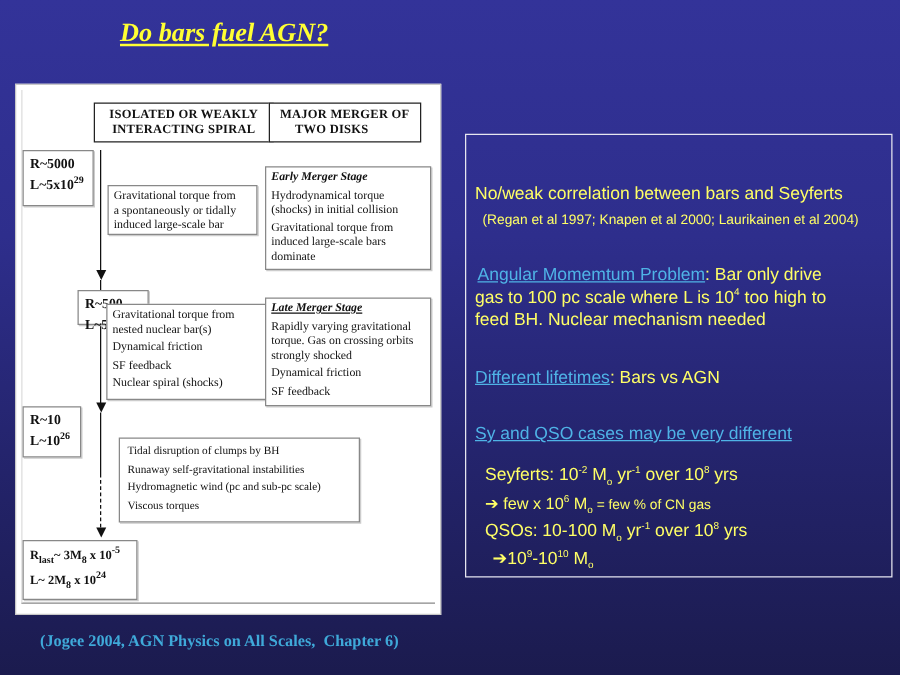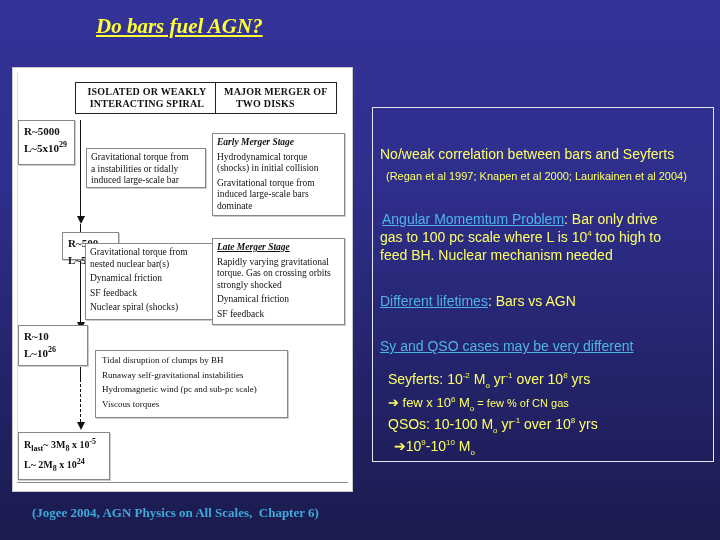--- a/index.html
+++ b/index.html
@@ -82,32 +82,32 @@
 <div class="arrow" style="left:77px;top:422px;"></div>
 
 <div class="dbox thin rl" style="left:18px;top:120px;width:57px;height:45px;">
   <div>R~5000</div>
   <div><span>L~5x10</span><sup>29</sup></div>
 </div>
 <div class="dbox thin rl" style="left:18px;top:232px;width:57px;height:28px;margin-left:44px;">
   <div>R~500</div>
   <div><span>L~5x10</span><sup>28</sup></div>
 </div>
-<div class="dbox thin rl" style="left:18px;top:325px;width:70px;height:41px;">
+<div class="dbox thin rl" style="left:18px;top:325px;width:47px;height:41px;">
   <div>R~10</div>
   <div><span>L~10</span><sup>26</sup></div>
 </div>
 <div class="dbox thin rl" style="left:18px;top:432px;width:92px;height:48px;font-size:10px;line-height:20px;">
   <div><span>R</span><sub>last</sub><span>~ 3M</span><sub>8</sub><span> x 10</span><sup>-5</sup></div>
   <div><span>L~ 2M</span><sub>8</sub><span> x 10</span><sup>24</sup></div>
 </div>
 
 <div class="dbox thin" style="left:86px;top:148px;width:120px;height:40px;padding:3px 4px;">
   <div>Gravitational torque from</div>
-  <div>a instabilities or tidally</div>
+  <div>a spontaneously or tidally</div>
   <div>induced large-scale bar</div>
 </div>
 <div class="dbox thin" style="left:85px;top:243px;width:132px;height:77px;padding:3px 4px;">
   <p>Gravitational torque from nested nuclear bar(s)</p>
   <p>Dynamical friction</p>
   <p>SF feedback</p>
   <p>Nuclear spiral (shocks)</p>
 </div>
 
 <div class="dbox thin" style="left:212px;top:133px;width:133px;height:83px;padding:3px 4px;">

